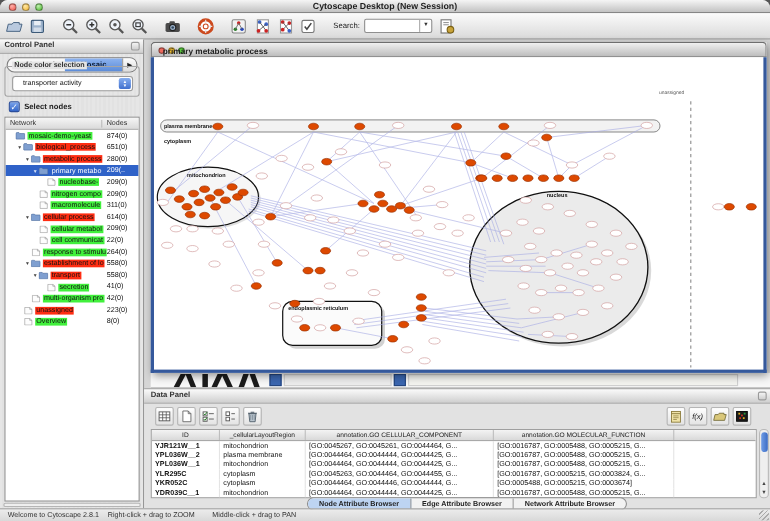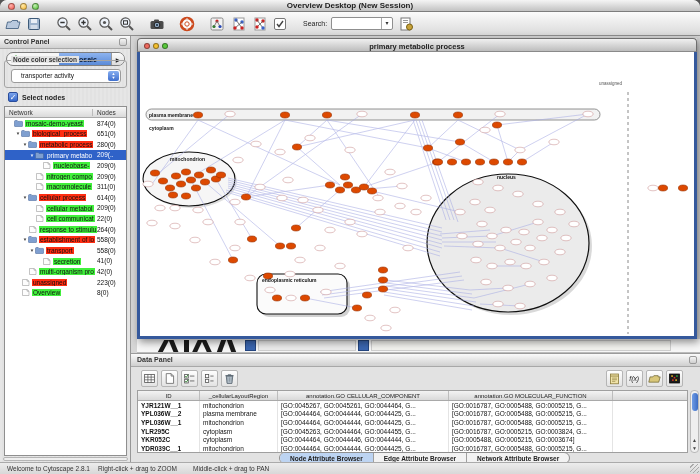--- a/index.html
+++ b/index.html
@@ -57,21 +57,21 @@
   .chip{padding:0 1px;overflow:hidden;max-width:66px;}
   .tcount{position:absolute;left:92px;top:1.6px;}
   #cp-bottom-track{position:absolute;left:3px;top:421px;width:125px;height:4px;border:1px solid #b5b5b5;border-radius:3px;background:#efefef;}
   
   #network-window{position:absolute;left:137px;top:2px;width:560px;height:301px;box-shadow:2px 3px 8px rgba(0,0,0,.45);}
   #nw-titlebar{position:relative;height:14px;background:linear-gradient(#f0f0f0,#bdbdbd);border:1px solid #6e6e6e;border-bottom:1px solid #8a8a8a;border-radius:4px 4px 0 0;}
   .nwl{position:absolute;top:4px;width:6px;height:6px;border-radius:50%;border:0.5px solid rgba(0,0,0,.4);}
   .nwl.red{left:6px;background:#ee6a5e;}
   .nwl.yel{left:15px;background:#f5c02f;}
   .nwl.grn{left:24px;background:#59c93c;}
-  #nw-title{position:absolute;left:0;right:0;top:2.5px;text-align:center;font-size:7.5px;font-weight:bold;color:#222;}
+  #nw-title{position:absolute;left:10px;right:0;top:2.5px;font-size:7.5px;font-weight:bold;color:#222;}
   #nw-canvas{position:relative;width:560px;height:287px;background:#fff;border-left:3px solid #35599c;border-right:3px solid #35599c;border-bottom:3px solid #35599c;overflow:hidden;}
   #graph-svg{position:absolute;left:0;top:0;}
   
   #bg-strip{position:absolute;left:137px;top:303px;width:563px;height:14px;background:#f7f7f7;overflow:hidden;border-bottom:1px solid #bbb;}
   .glyph{position:absolute;top:1px;width:5px;height:12px;background:#1b1b1b;}
   .bluebox{position:absolute;top:1px;width:11px;height:11px;background:#3b66b0;border:1px solid #24457f;}
   .thumb-area{position:absolute;top:1px;height:11px;background:#ececec;border:1px solid #cfcfcf;}
   
   #data-panel{position:absolute;left:131px;top:317px;width:569px;height:109px;background:#e2e2e2;border-top:1px solid #9b9b9b;}
   #dp-header{position:relative;height:13px;background:linear-gradient(#fafafa,#cfcfcf);border-bottom:1px solid #a8a8a8;font-size:7px;font-weight:bold;color:#333;padding:2px 0 0 6px;}
@@ -106,21 +106,21 @@
 </style>
 </head>
 <body>
 
 <div id="app">
 
   <div id="titlebar">
     <span class="tl red"></span>
     <span class="tl yel"></span>
     <span class="tl grn"></span>
-    <span id="window-title">Overview Desktop (New Session)</span>
+    <span id="window-title">Cytoscape Desktop (New Session)</span>
   </div>
 
   <div id="toolbar">
     <span id="tb-icons" style="display: flex; align-items: center;">
         <span class="tbtn">
           <svg viewBox="0 0 16 16">
             <path d="M1 12.5 L2.5 6 L6 6 L7.2 4.5 L12.5 4.5 L12.5 6 L15 6 L13.2 12.5 Z" fill="#b9c9de" stroke="#4a6584" stroke-width="0.9"></path>
           </svg>
         </span>
         <span class="tbtn">

